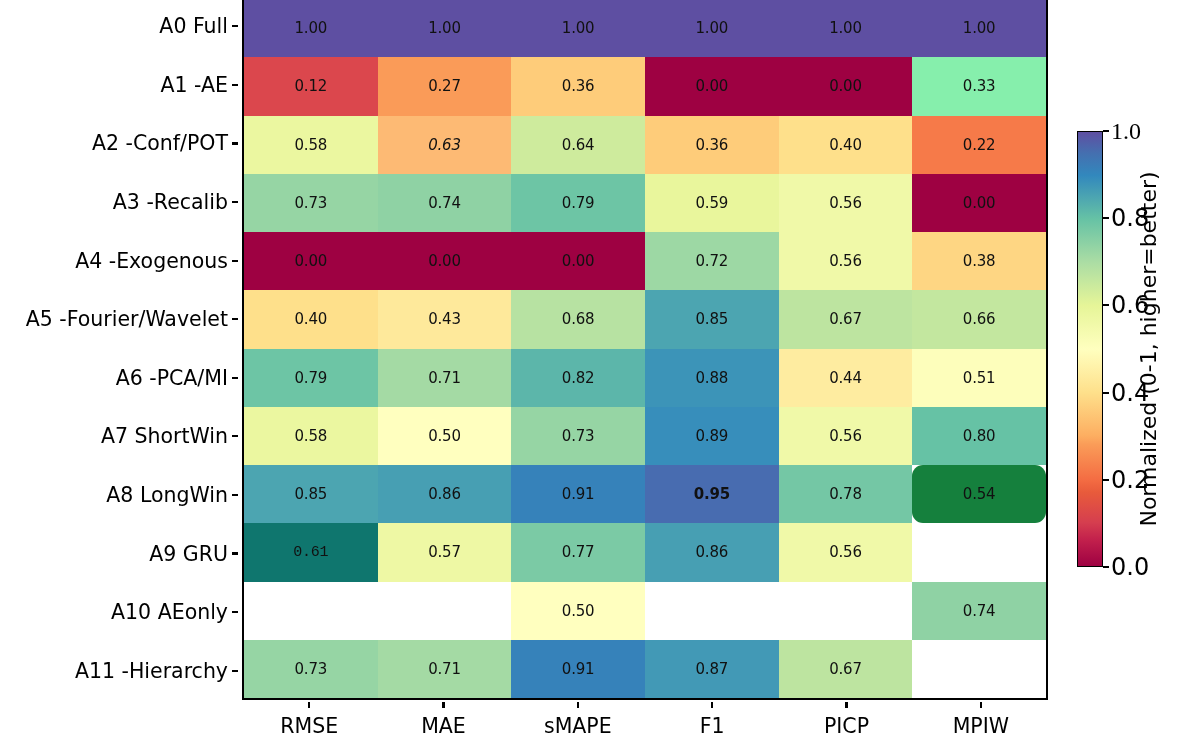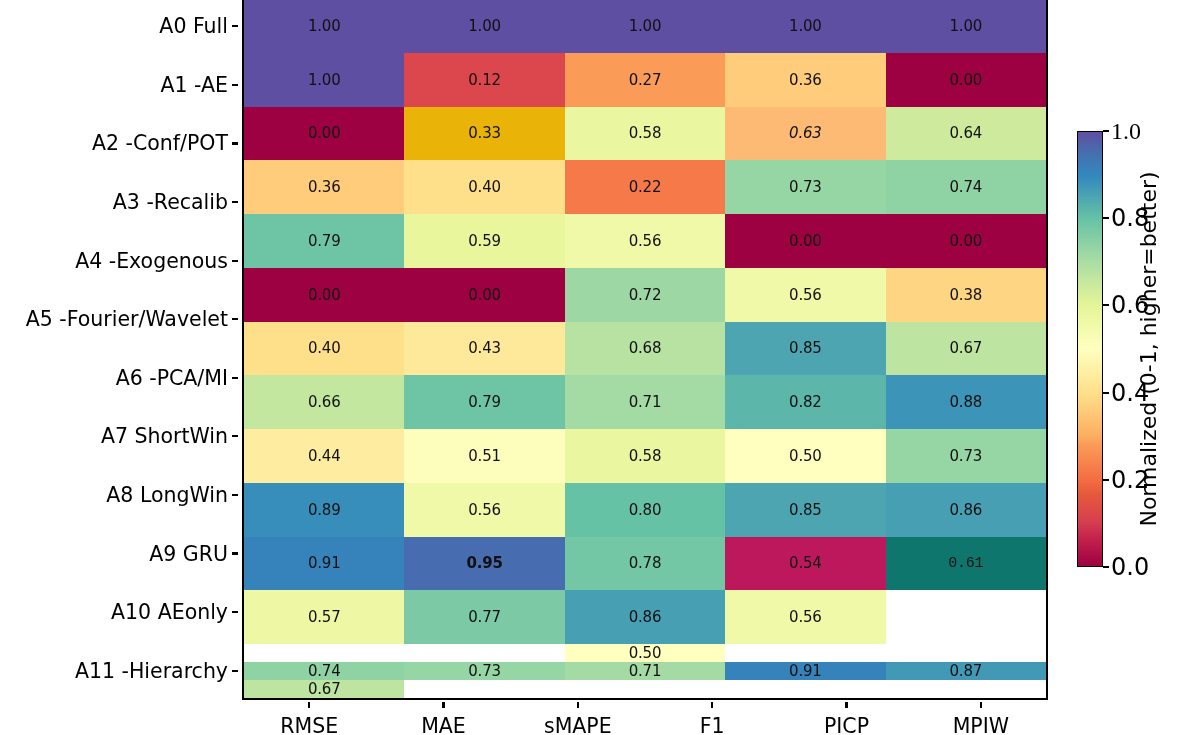--- a/index.html
+++ b/index.html
@@ -34,21 +34,21 @@
     box-sizing: border-box;
     background: #ffffff;
   }
 
   #heat-grid {
     position: absolute;
     left: 0; top: 0;
     width: 100%;
     height: 100%;
     display: grid;
-    grid-template-columns: repeat(5, 1fr);
+    grid-template-columns: repeat(6, 1fr);
     grid-template-rows: repeat(12, 1fr);
   }
 
   .cell {
     position: relative;
     display: flex;
     align-items: center;
     justify-content: center;
     font-size: 15px;
     color: #111111;
@@ -256,21 +256,21 @@
         </div>
         <div class="cell" style="background: rgb(254, 204, 122);">
           <span>0.36</span>
         </div>
         <div class="cell" style="background: rgb(158, 1, 66);">
           <span>0.00</span>
         </div>
         <div class="cell" style="background: rgb(158, 1, 66);">
           <span>0.00</span>
         </div>
-        <div class="cell" style="background: #eab308;">
+        <div class="cell" style="background: #86efac;">
           <span>0.33</span>
         </div>
         <div class="cell" style="background: rgb(235, 247, 160);">
           <span>0.58</span>
         </div>
         <div class="cell" style="background: #fdba74; font-style: italic;">
           <span>0.63</span>
         </div>
         <div class="cell" style="background: rgb(206, 235, 157);">
           <span>0.64</span>
@@ -382,21 +382,21 @@
         </div>
         <div class="cell" style="background: rgb(54, 130, 186);">
           <span>0.91</span>
         </div>
         <div class="cell" style="background: rgb(72, 108, 176); font-weight: bold;">
           <span>0.95</span>
         </div>
         <div class="cell" style="background: rgb(116, 199, 165);">
           <span>0.78</span>
         </div>
-        <div class="cell" style="background: #be185d;">
+        <div class="cell" style="background: #15803d; border-radius: 11px;">
           <span>0.54</span>
         </div>
         <div class="cell" style="background: #0f766e; font-family: Liberation Mono, monospace;">
           <span>0.61</span>
         </div>
         <div class="cell" style="background: rgb(238, 248, 164);">
           <span>0.57</span>
         </div>
         <div class="cell" style="background: rgb(123, 202, 165);">
           <span>0.77</span>

